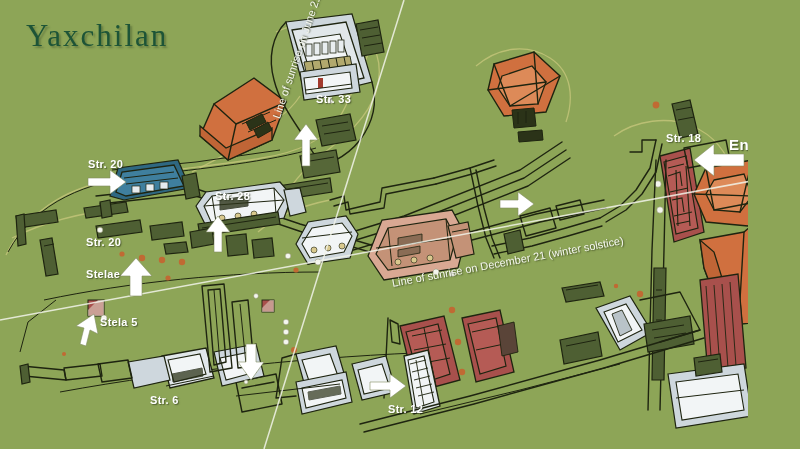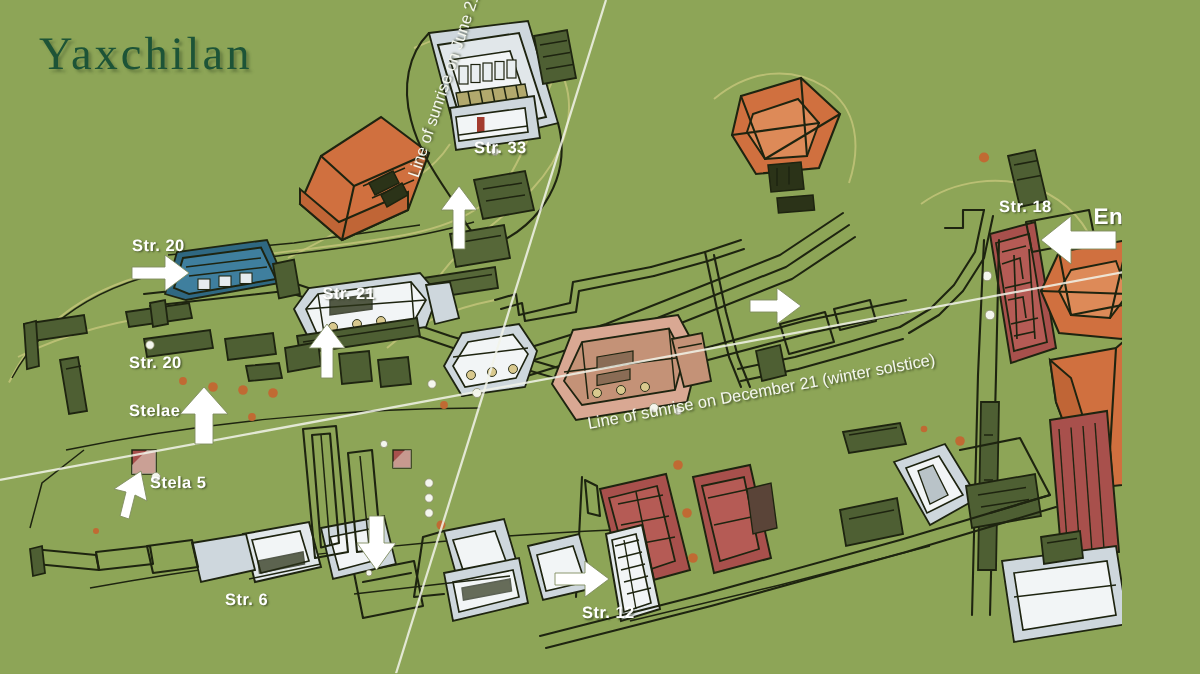--- a/index.html
+++ b/index.html
@@ -477,21 +477,21 @@
   <div class="site-title">Yaxchilan</div>
 
   <div class="solstice" id="sum-txt">Line of sunrise on June 21 (summer solstice)</div>
 
   <div class="solstice" id="win-txt">Line of sunrise on December 21 (winter solstice)</div>
 
   <div class="lbl reg" style="left:316px;top:93px;">Str. 33</div>
 
   <div class="lbl reg" style="left:88px;top:158px;">Str. 20</div>
 
-  <div class="lbl reg" style="left:215px;top:190px;">Str. 21</div>
+  <div class="lbl reg" style="left:215px;top:190px;">Str. 28</div>
 
   <div class="lbl reg" style="left:86px;top:236px;">Str. 20</div>
   <div class="lbl reg" style="left:86px;top:268px;text-align:right;">Stelae</div>
 
   <div class="lbl reg" style="left:100px;top:316px;">Stela 5</div>
 
   <div class="lbl reg" style="left:150px;top:350px;margin-top:44px;">Str. 6</div>
 
   <div class="lbl reg" style="left:388px;top:403px;">Str. 12</div>
 

